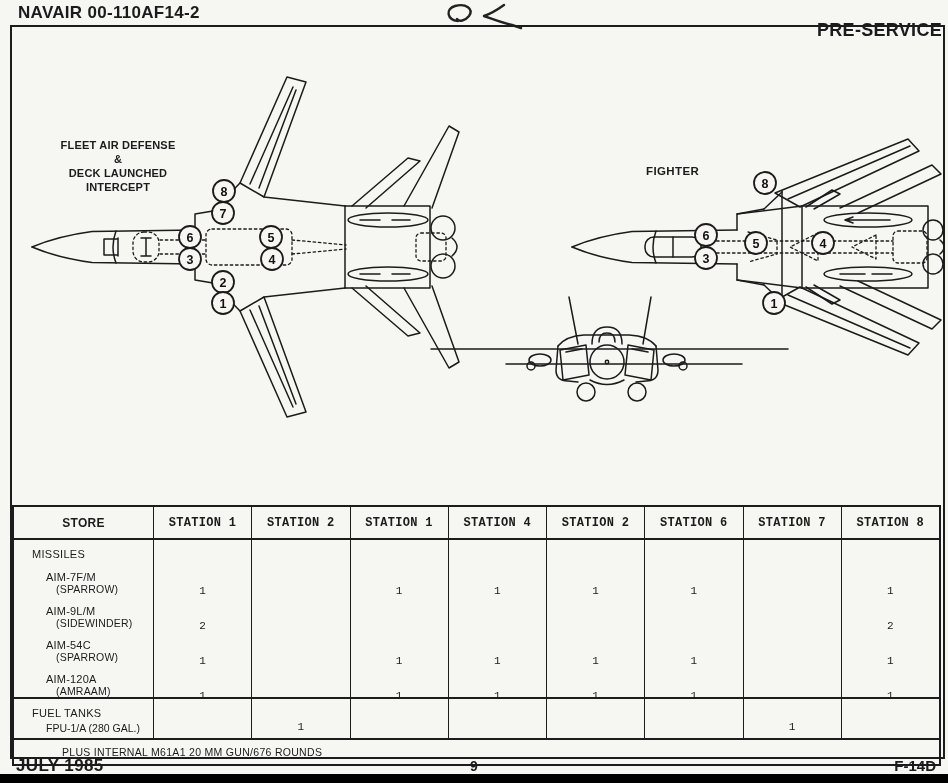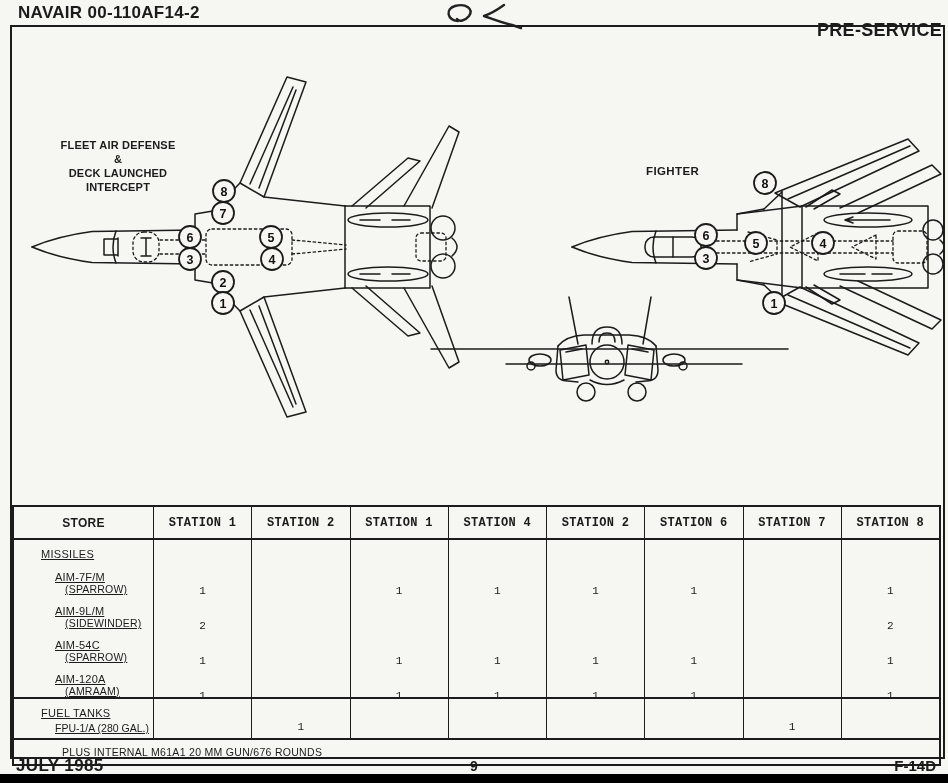--- a/index.html
+++ b/index.html
@@ -25,21 +25,21 @@
   .doc-table{position:absolute;left:12px;top:505px;width:929px;border:2px solid #1c1c1c;background:transparent;box-sizing:border-box;}
   .trow{display:flex;}
   .b-bot{border-bottom:2px solid #1c1c1c;}
   .c{border-right:1.7px solid #1c1c1c;box-sizing:border-box;}
   .c:last-child{border-right:none;}
   .c-store{width:140px;flex:none;}
   .c-st{flex:1;font-family:Liberation Mono, monospace;}
   .t-head{height:31px;}
   .t-head .c{display:flex;align-items:center;justify-content:center;font-size:12px;font-weight:bold;letter-spacing:.3px;}
   .t-missiles{height:157px;}
-  .store-pad{padding-top:5px;padding-left:27px;text-decoration:underline;}
+  .store-pad{padding-top:5px;padding-left:18px;}
   .group-label{height:18px;display:flex;align-items:center;font-size:11px;letter-spacing:.3px;}
   .m-name{height:20px;display:flex;align-items:flex-end;padding-left:14px;font-size:11px;letter-spacing:.2px;}
   .m-sub{height:14px;display:flex;align-items:flex-start;padding-left:24px;font-size:10.5px;letter-spacing:.2px;}
   .vcol{padding-top:5px;}
   .v-spacer{height:18px;}
   .v-slot{height:34px;display:flex;align-items:flex-end;justify-content:center;font-size:11px;padding-bottom:1px;}
   .t-fuel{height:39px;}
   .fcell{display:flex;align-items:flex-end;justify-content:center;font-size:11px;padding-bottom:5px;}
   .fuel-sub{height:16px;display:flex;align-items:flex-start;padding-left:14px;font-size:10.5px;}
   .t-note{height:24px;display:flex;align-items:center;padding-left:48px;font-size:10.5px;letter-spacing:.3px;}

